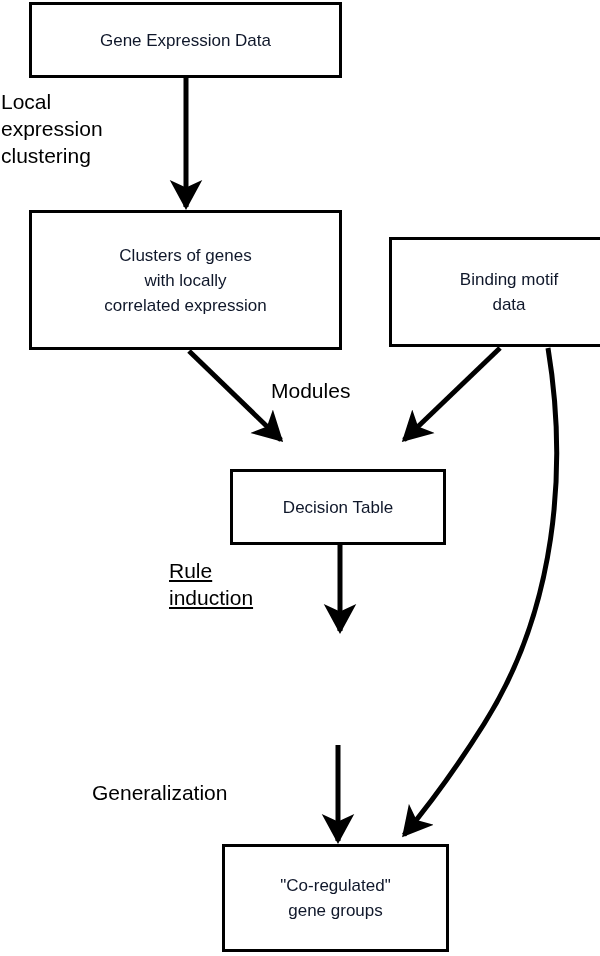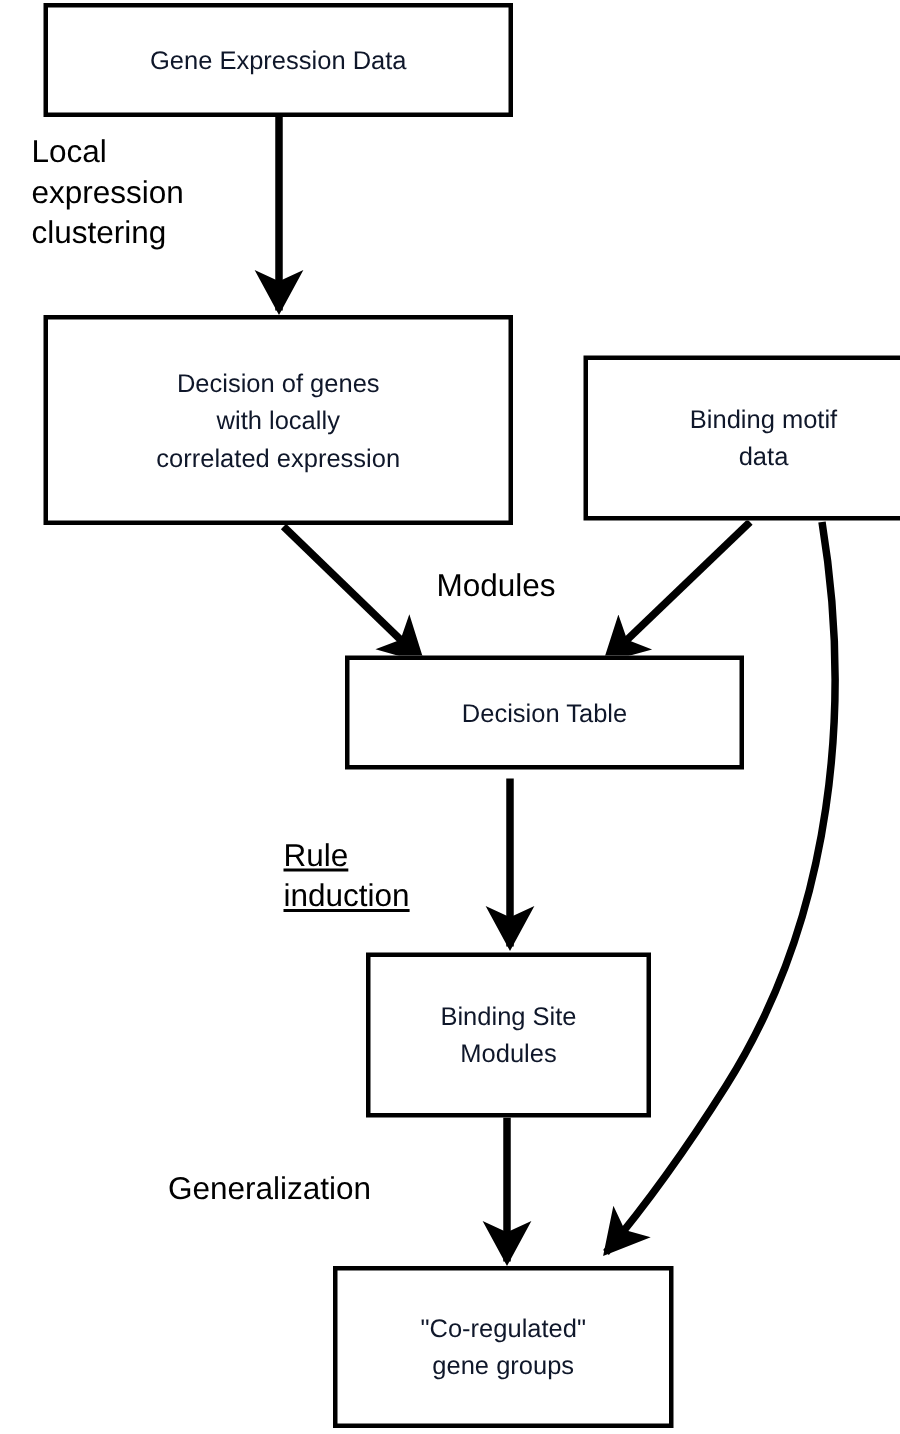--- a/index.html
+++ b/index.html
@@ -44,21 +44,20 @@
     padding: 0 4px;
   }
   .edge-label {
     position: absolute;
     font-family: "Liberation Sans", sans-serif;
     font-size: 21px;
     line-height: 27px;
     color: #000000;
     white-space: pre-line;
     z-index: 3;
-    margin-left: 20px;
   }
 </style>
 </head>
 <body>
 
 <div id="canvas">
 
   <svg id="edge-layer" viewBox="0 0 600 956" width="600" height="956" xmlns="http://www.w3.org/2000/svg">
     <defs>
       <marker id="arrowhead" markerWidth="7" markerHeight="7" refX="5.4" refY="3.5" orient="auto" markerUnits="strokeWidth">
@@ -77,38 +76,34 @@
     <line x1="338" y1="745" x2="338" y2="841" stroke="#000000" stroke-width="5" marker-end="url(#arrowhead)"></line>
 
     <path d="M 548 348 C 568 470, 556 610, 484 724 C 455 770, 425 810, 404 835" fill="none" stroke="#000000" stroke-width="5" marker-end="url(#arrowhead)"></path>
   </svg>
 
   <div class="node" style="left:29px; top:2px; width:313px; height:76px;">
     <span class="node-label">Gene Expression Data</span>
   </div>
 
   <div class="node" style="left:29px; top:210px; width:313px; height:140px;">
-    <span class="node-label">Decision of genes
+    <span class="node-label">Clusters of genes
 with locally
 correlated expression</span>
   </div>
 
   <div class="node" style="left:389px; top:237px; width:240px; height:110px;">
     <span class="node-label">Binding motif
 data</span>
   </div>
 
-  <div class="node" style="left:230px; top:437px; width:266px; height:76px;align-items:center;">
+  <div class="node" style="left:230px; top:469px; width:216px; height:76px;align-items:center;">
     <span class="node-label">Decision Table</span>
   </div>
 
-  <div class="node" style="left:244px; top:635px; width:190px; height:110px;">
-    <span class="node-label">Binding Site
-Modules</span>
-  </div>
 
   <div class="node" style="left:222px; top:844px; width:227px; height:108px;">
     <span class="node-label">"Co-regulated"
 gene groups</span>
   </div>
 
   <div class="edge-label" style="left:1px; top:88px;">Local
 expression
 clustering</div>
 

